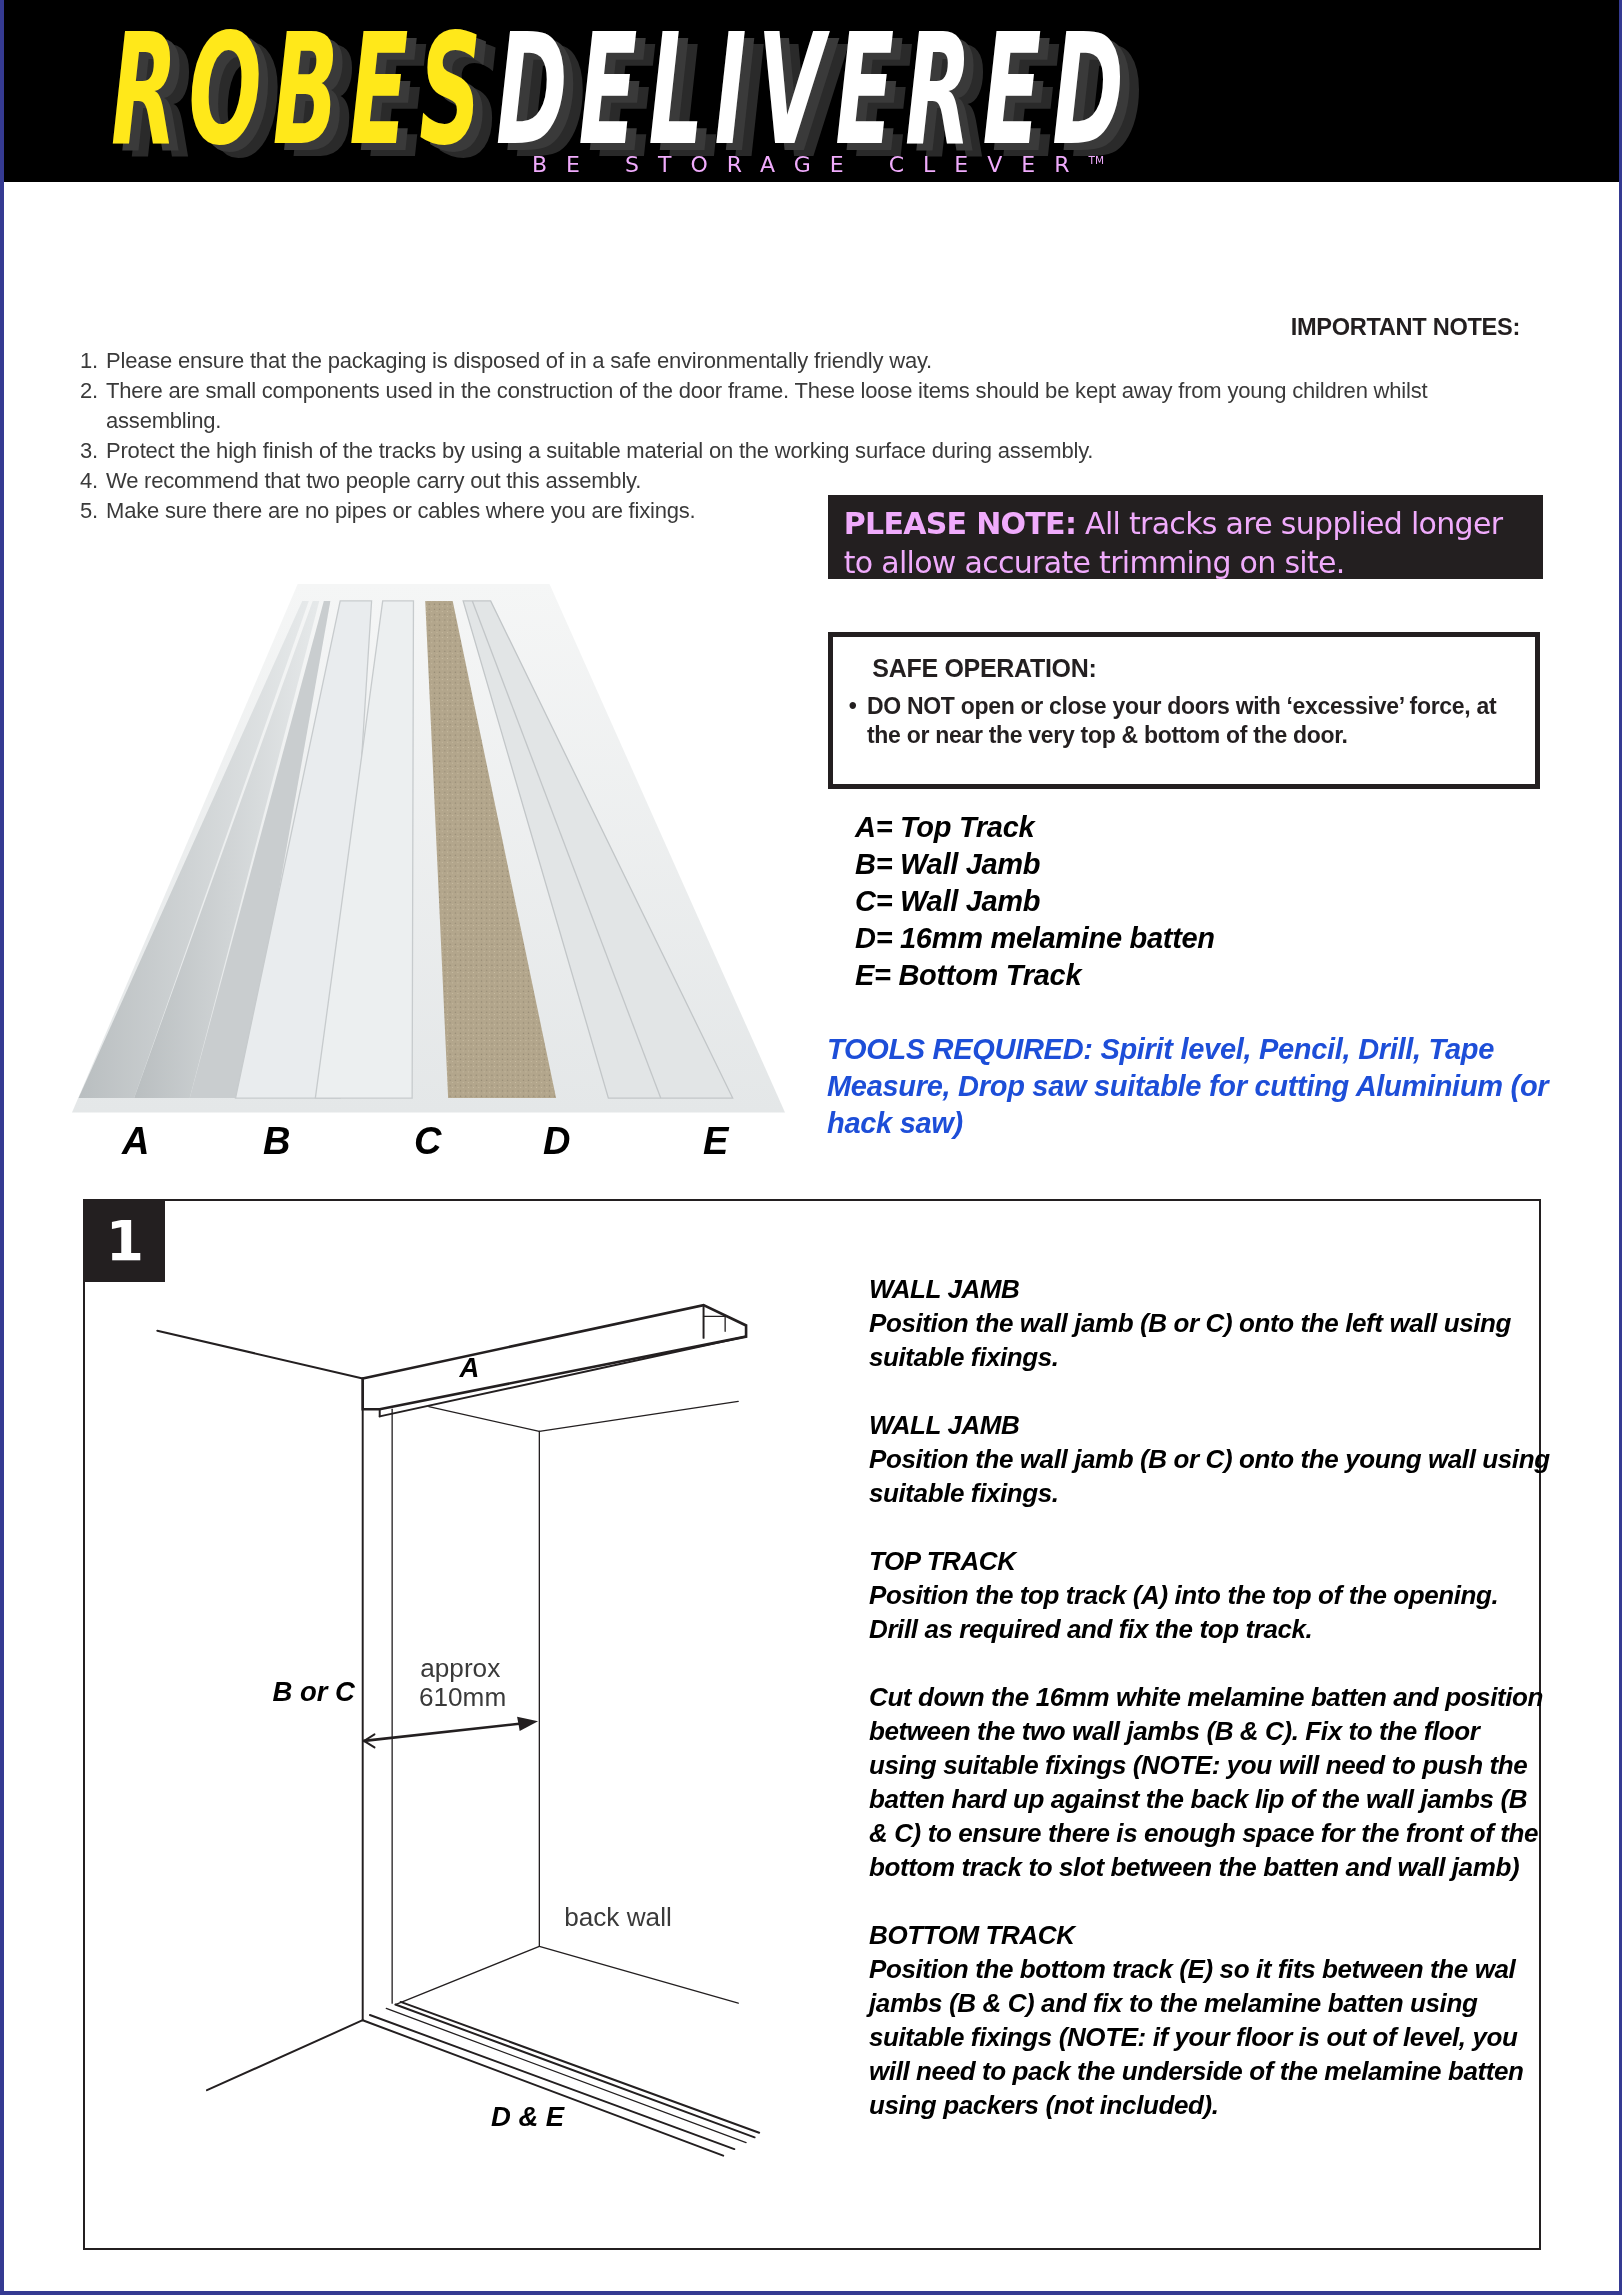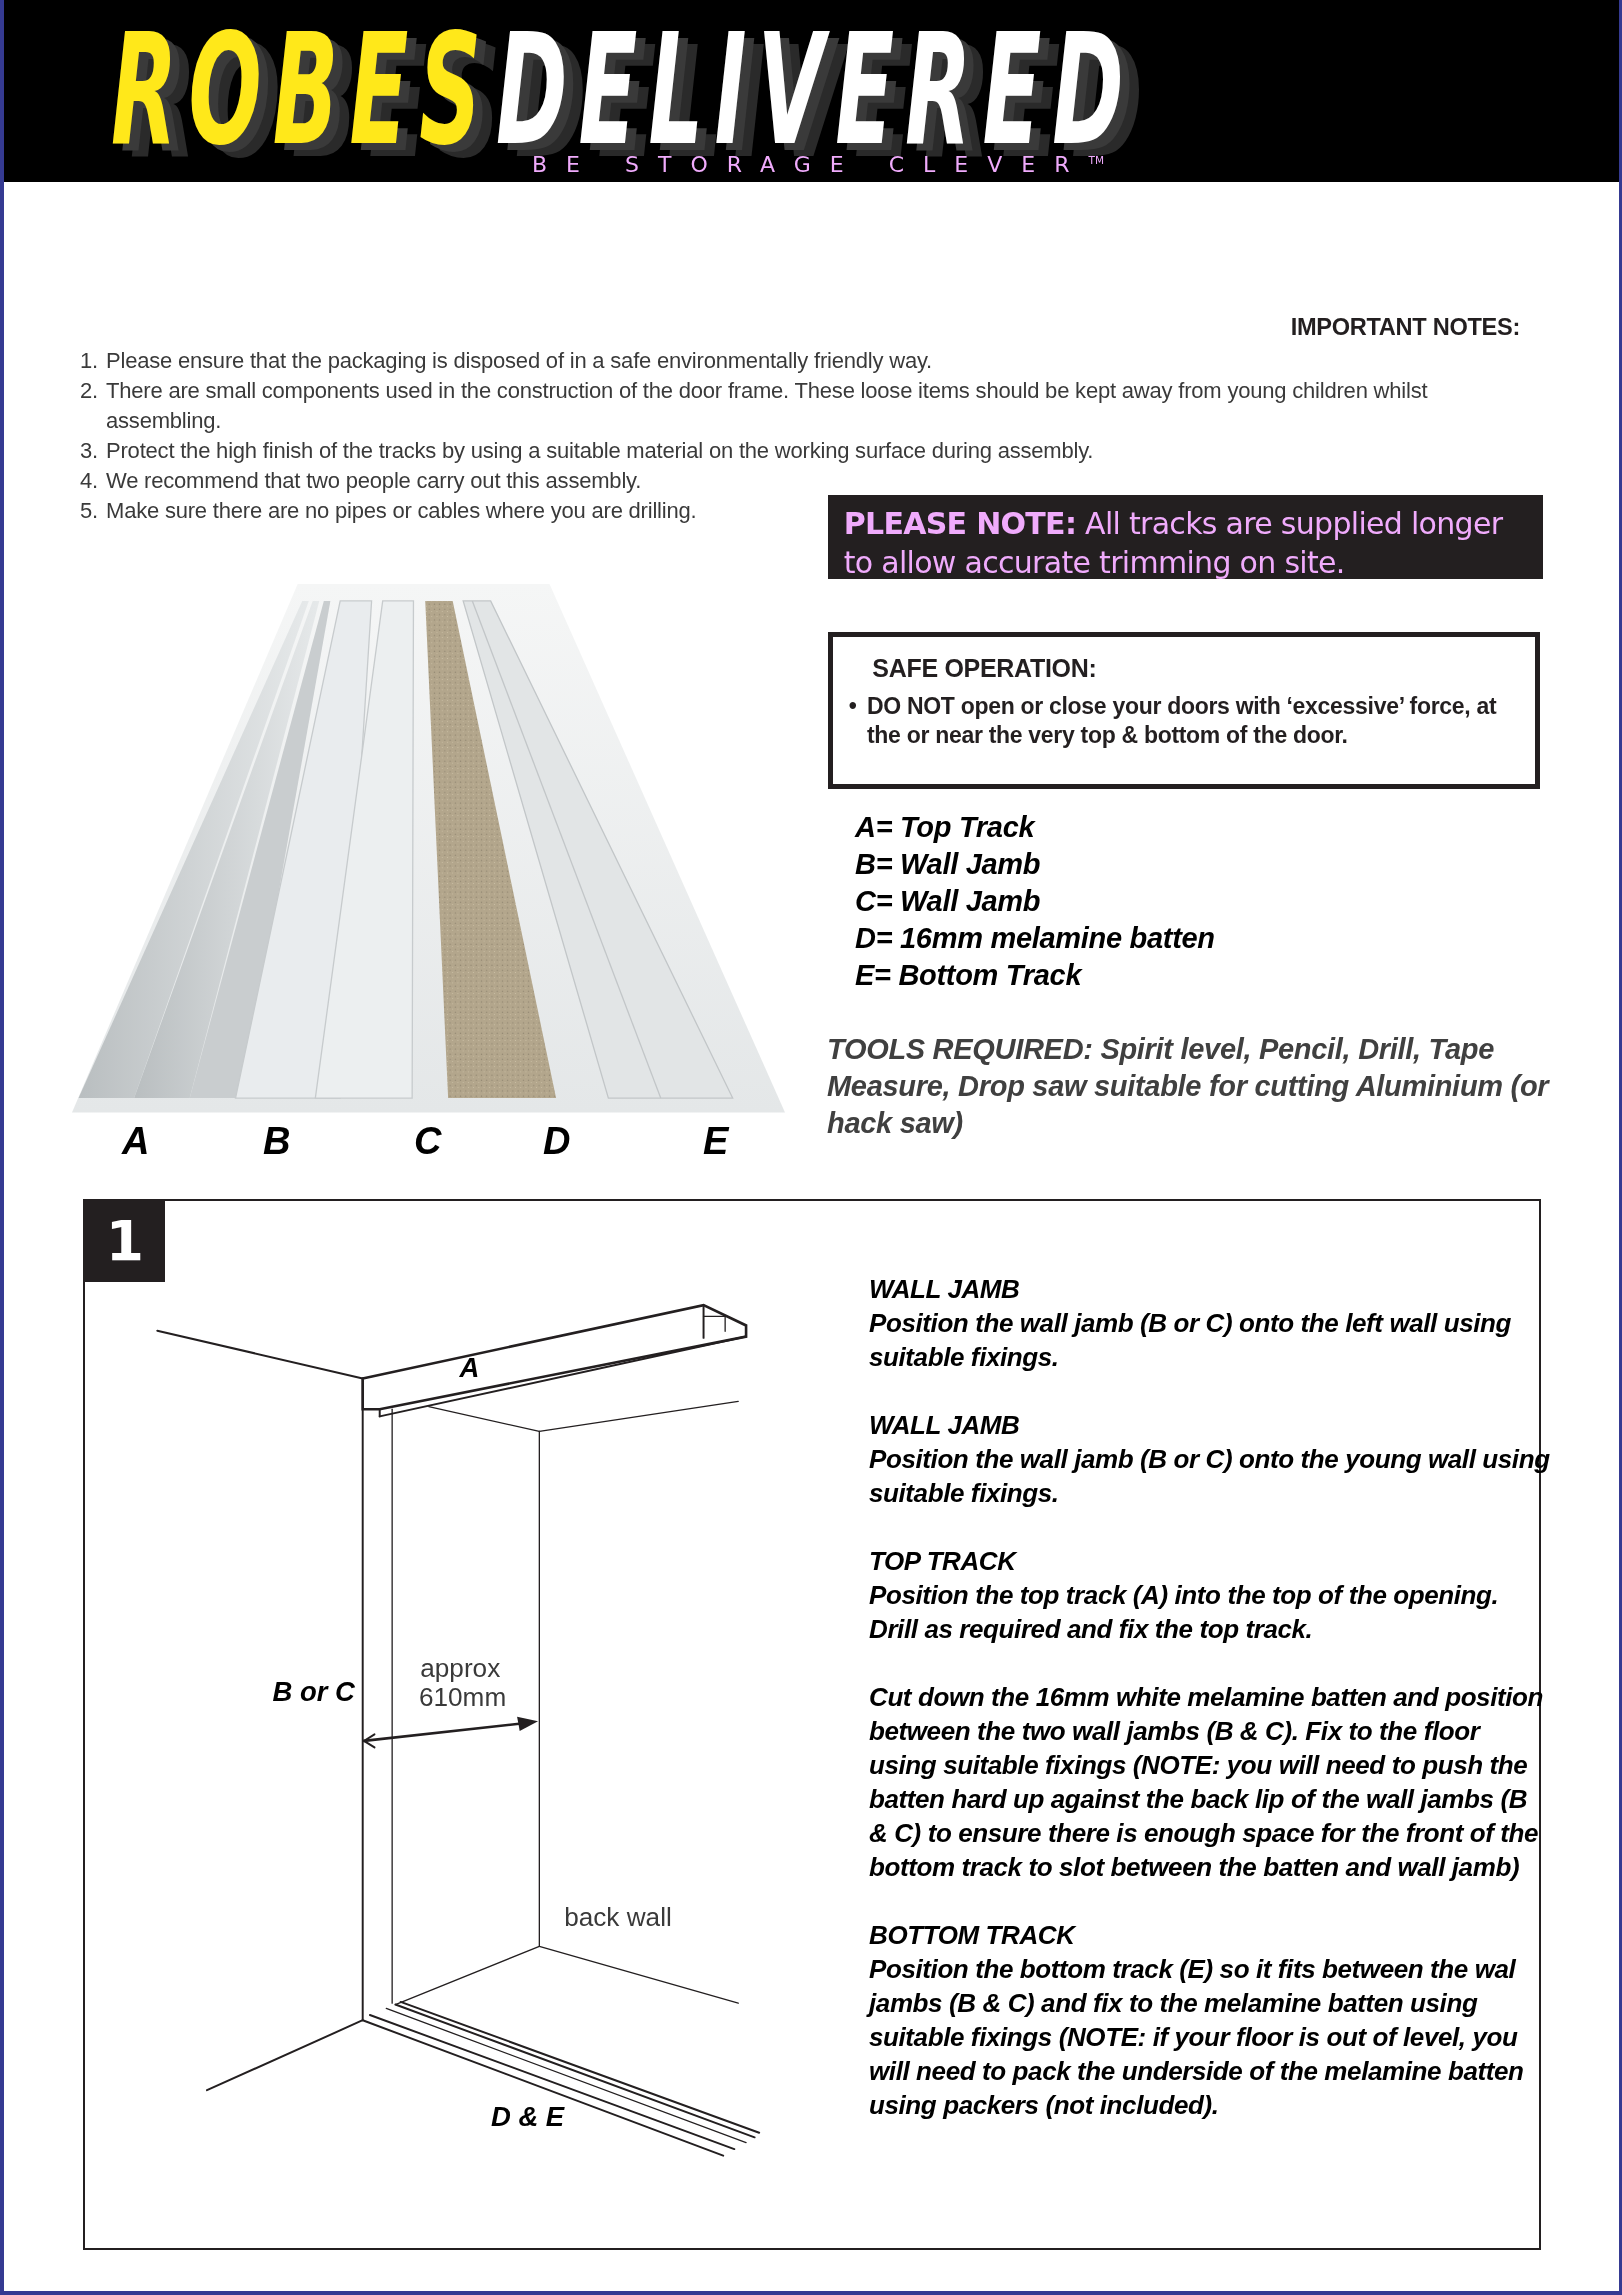--- a/index.html
+++ b/index.html
@@ -71,21 +71,21 @@
 
   
   .legend { position: absolute; left: 827px; top: 809px; width: 733px; margin-left: 28px; }
   .legend div {
     font-size: 29px; line-height: 37px; font-weight: bold; font-style: italic;
     font-family: "Liberation Sans", sans-serif; letter-spacing: -0.3px; color: #000;
   }
   .tools {
     position: absolute; left: 827px; top: 1031px; width: 739px;
     font-size: 29px; line-height: 37px; font-weight: bold; font-style: italic;
-    letter-spacing: -0.3px; color: #404040;
+    letter-spacing: -0.3px; color: #1d4ed8;
   }
 
   
   .photo { position: absolute; left: 72px; top: 581px; width: 713px; height: 537px; }
   .photo-labels { position: absolute; top: 1120px; left: 0; width: 811px; height: 46px; }
   .photo-labels span {
     position: absolute; font-size: 38px; font-weight: bold; font-style: italic; color: #000;
   }
 
   
@@ -135,21 +135,21 @@
     <li>
         <span class="num">3.</span>
         <span class="txt">Protect the high finish of the tracks by using a suitable material on the working surface during assembly.</span>
       </li>
     <li>
         <span class="num">4.</span>
         <span class="txt">We recommend that two people carry out this assembly.</span>
       </li>
     <li>
         <span class="num">5.</span>
-        <span class="txt">Make sure there are no pipes or cables where you are drilling.</span>
+        <span class="txt">Make sure there are no pipes or cables where you are fixings.</span>
       </li>
   </ol>
 </div>
 
 <div class="please-note">
   <b>PLEASE NOTE:</b><span> All tracks are supplied longer to allow accurate trimming on site.</span>
 </div>
 
 <div class="safe-op">
   <h3>SAFE OPERATION:</h3>

